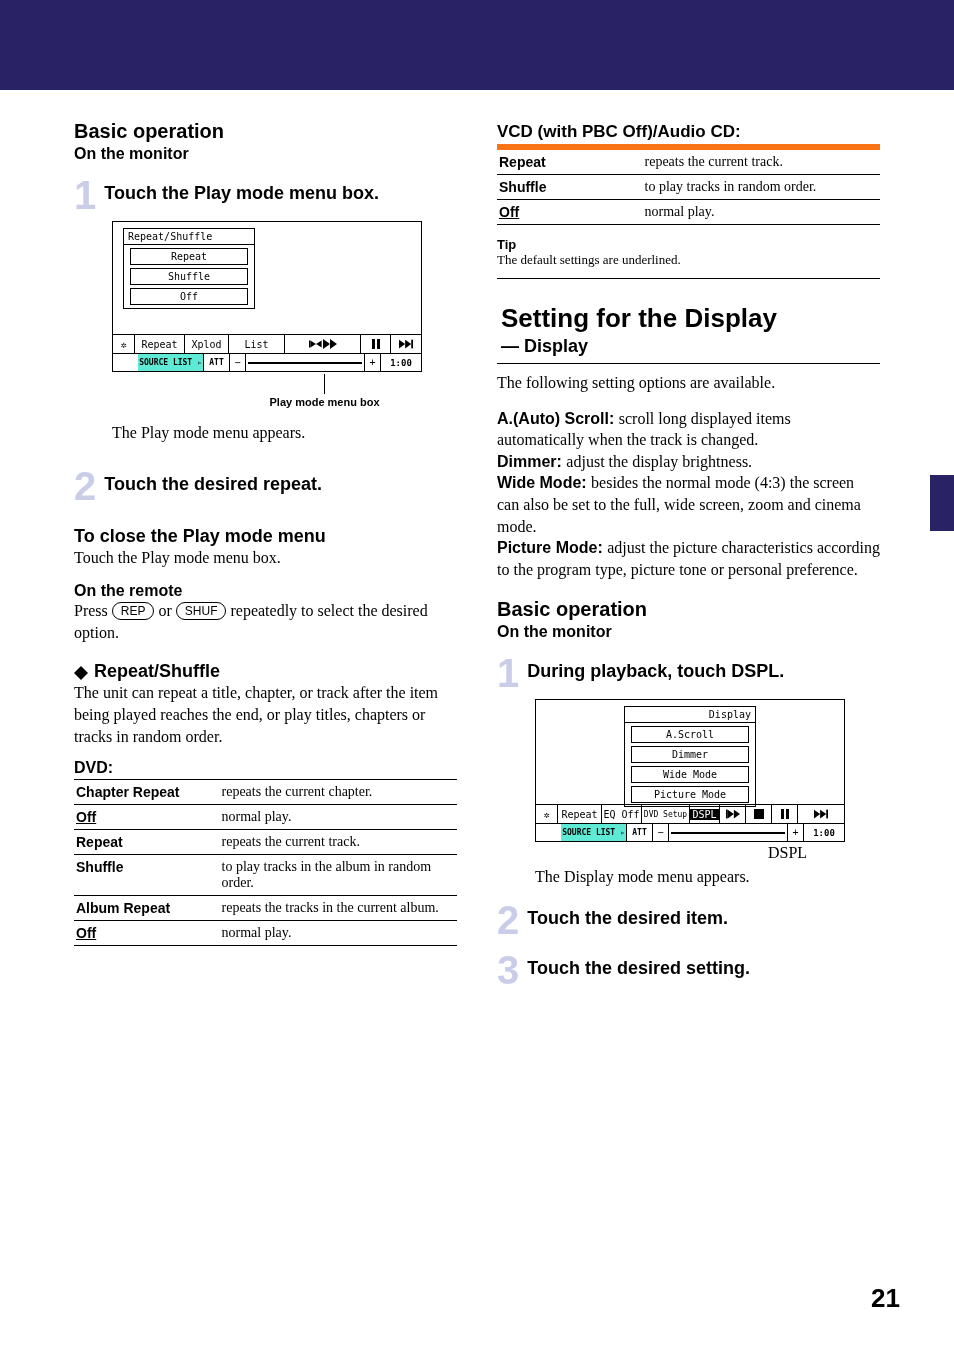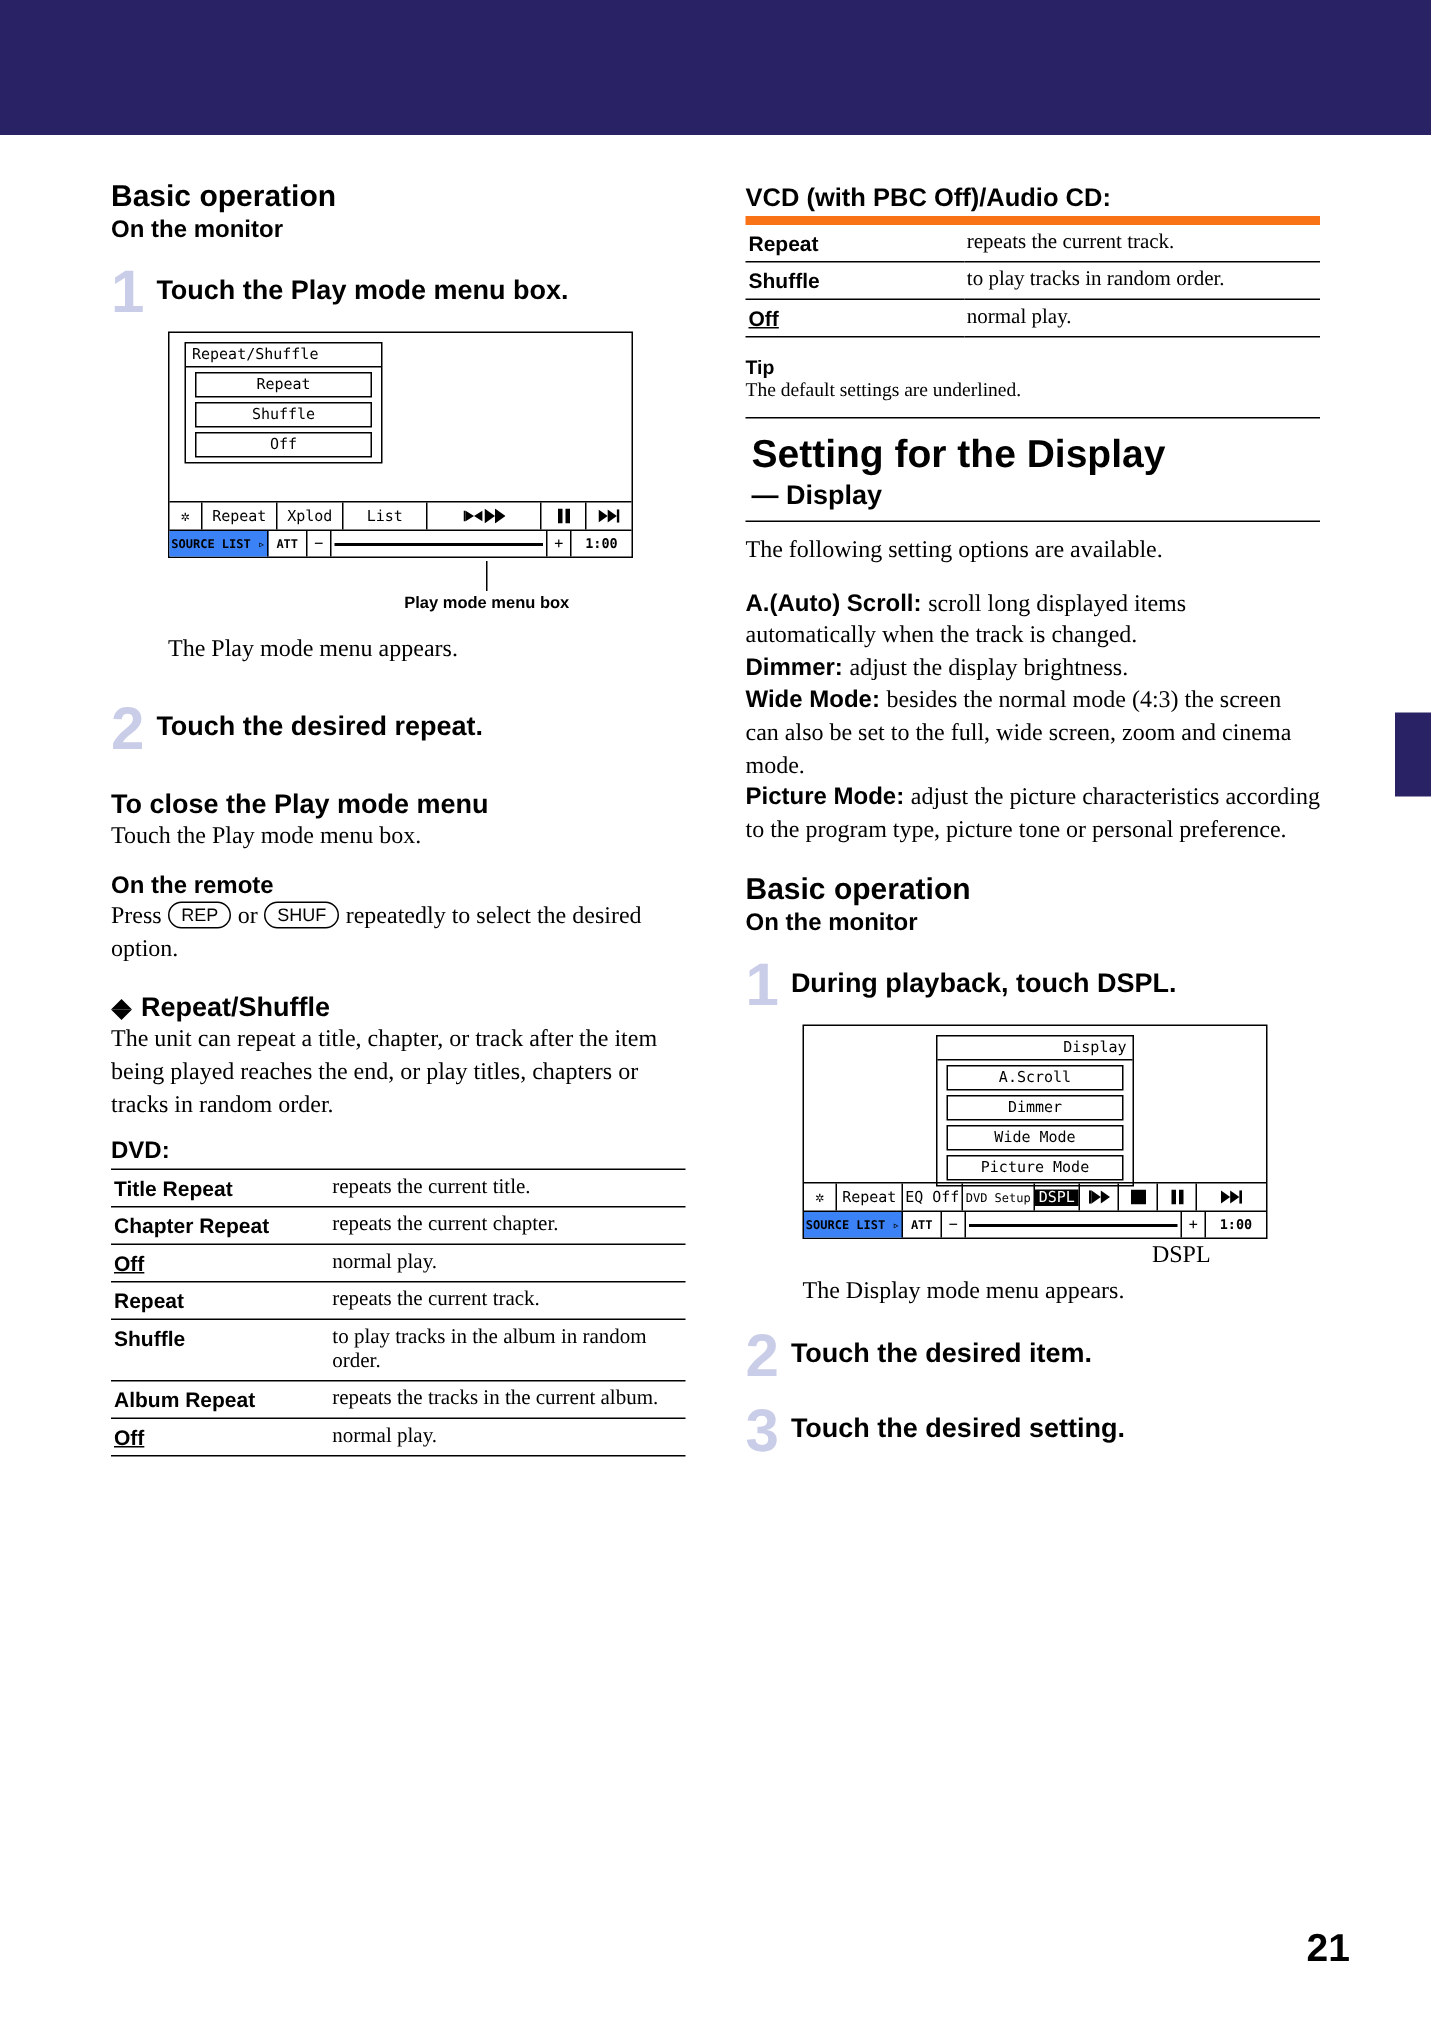--- a/index.html
+++ b/index.html
@@ -47,35 +47,35 @@
   .mon-row1 > div:last-child { border-right: none; }
   .cell-gear { width: 22px; }
   .cell-a { width: 50px; }
   .cell-b { width: 44px; }
   .cell-c { width: 56px; }
   .cell-t { flex: 1; }
   .cell-tr { width: 30px; }
   .mon-row2 { display: flex; border-top: 1px solid #000; height: 18px; }
   .mon-row2 > div { border-right: 1px solid #000; display: flex; align-items: center; justify-content: center; }
   .mon-row2 > div:last-child { border-right: none; }
-  .src { width: 66px; font-size: 8px; font-weight: bold; background: #3b82f6; }
+  .src { width: 66px; font-size: 8px; font-weight: bold; background: #5eead4; margin-left: 25px; }
   .att { width: 26px; font-size: 8px; font-weight: bold; }
   .minus { width: 16px; }
   .scrub { flex: 1; background: repeating-linear-gradient(90deg,#000 0,#000 2px,#fff 2px,#fff 3px); margin: 3px 2px; border: 1px solid #000; position: relative; }
   .scrub-fill { position: absolute; top:0; left:0; bottom:0; width: 40%; background:#000; }
   .plus { width: 16px; }
   .time { width: 40px; font-size: 9px; font-weight: bold; }
   .callout { display: flex; flex-direction: column; align-items: center; margin-left: 80px; margin-top: 2px; }
   .callout .line { width: 1px; height: 20px; background: #000; }
   .callout .lbl { font-family: Arial, sans-serif; font-weight: bold; font-size: 11px; margin-top: 2px; }
   .callout-right { display: flex; flex-direction: column; align-items: center; margin-left: 160px; margin-top: 2px; }
 
   .keycap { display: inline-block; border: 1px solid #000; border-radius: 10px; padding: 0 8px; font-family: Arial, sans-serif; font-size: 12px; vertical-align: 1px; }
 
-  .boxhead { border-top: 1px solid #000; border-bottom: 1px solid #000; padding: 8px 4px 6px; margin-top: 10px; }
+  .boxhead { border-top: 1px solid #000; border-bottom: 1px solid #000; padding: 24px 4px 6px; margin-top: 10px; }
   .boxhead .t1 { font-family: Arial, sans-serif; font-weight: bold; font-size: 26px; }
   .boxhead .t2 { font-family: Arial, sans-serif; font-weight: bold; font-size: 18px; margin-top: 2px; }
 
   .pagenum { position: absolute; right: 54px; bottom: 34px; font-family: Arial, sans-serif; font-weight: bold; font-size: 26px; }
 
   svg.icon { width: 14px; height: 10px; }
   .highlight { background: #000; color: #fff; padding: 0 2px; }
 </style>
 </head>
 <body>
@@ -173,24 +173,20 @@
 
       <div class="diamond-h">
         <span class="diamond"></span>
         <span>Repeat/Shuffle</span>
       </div>
       <div class="body">The unit can repeat a title, chapter, or track after the item being played reaches the end, or play titles, chapters or tracks in random order.</div>
 
       <div class="table-title">DVD:</div>
       <table class="kv">
         <tbody>
-            <tr>
-              <td class="k">Title Repeat</td>
-              <td class="v">repeats the current title.</td>
-            </tr>
         <tr>
               <td class="k">Chapter Repeat</td>
               <td class="v">repeats the current chapter.</td>
             </tr>
         <tr>
               <td class="k"><span class="ul">Off</span></td>
               <td class="v">normal play.</td>
             </tr>
       </tbody>
         </table>

